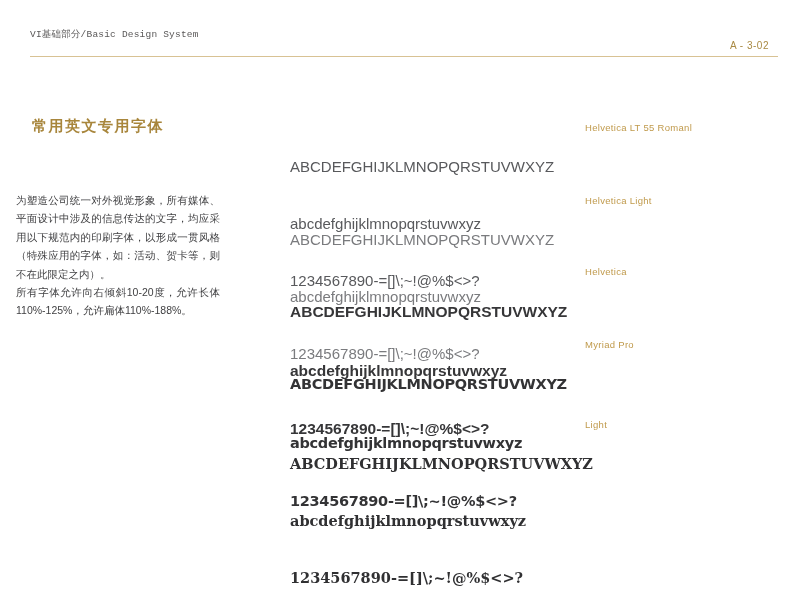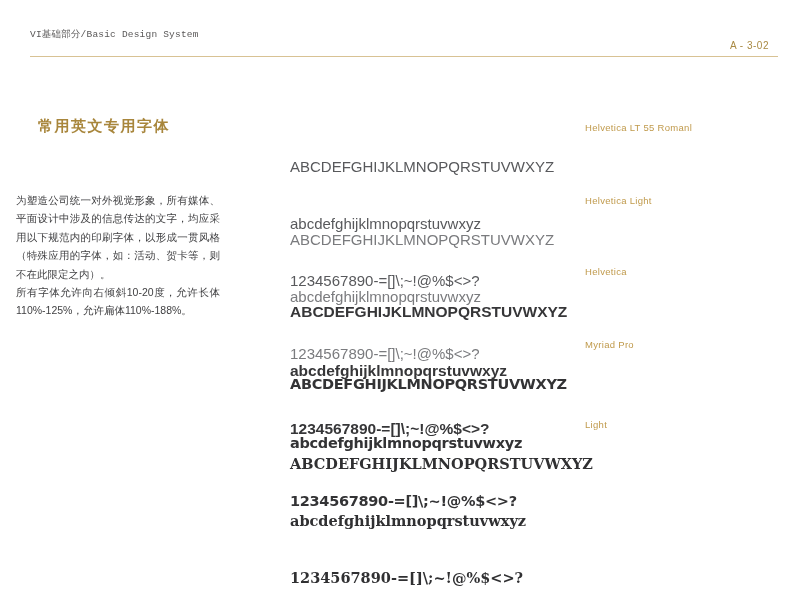--- a/index.html
+++ b/index.html
@@ -19,21 +19,21 @@
   .hdr-right{
     position:absolute;right:39px;top:40px;
     font-size:10px;color:#a98a44;letter-spacing:.5px;
   }
   .hdr-rule{
     position:absolute;left:30px;right:30px;top:56px;
     height:1px;background:#d8c294;
   }
   
   .sec-title{
-    position:absolute;left:38px;top:117px;
+    position:absolute;left:32px;top:117px;
     font-size:15px;font-weight:bold;color:#a8863c;
     letter-spacing:1.5px;
   }
   .intro{
     position:absolute;left:16px;top:191px;width:204px;
     font-size:10.5px;line-height:18.4px;color:#3f3f41;
     text-align:justify;
   }
   .intro p{margin:0;}
   

